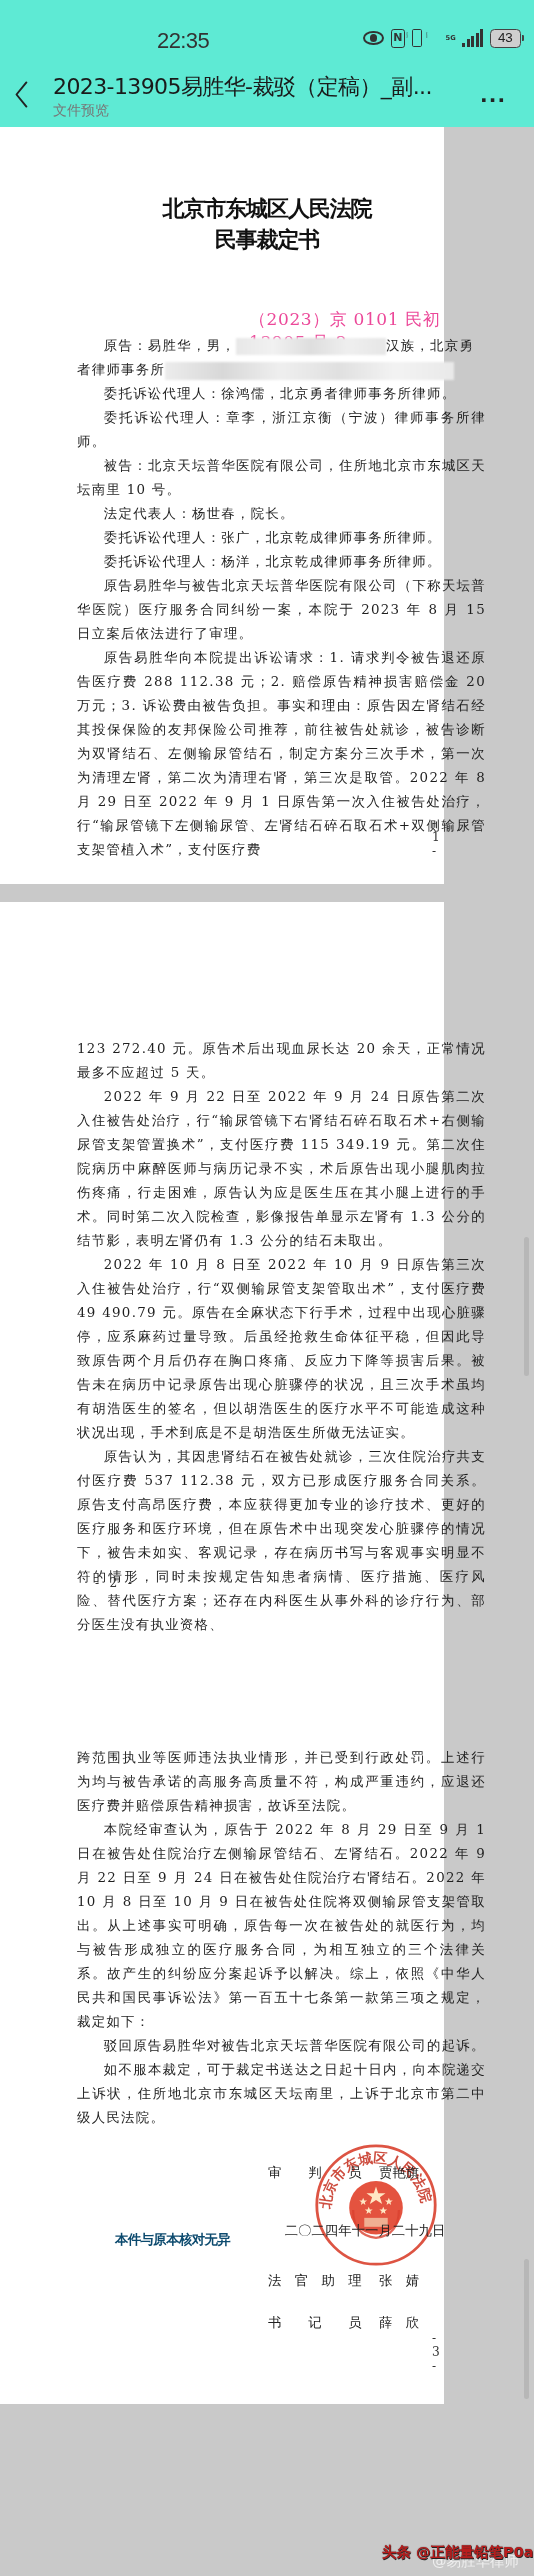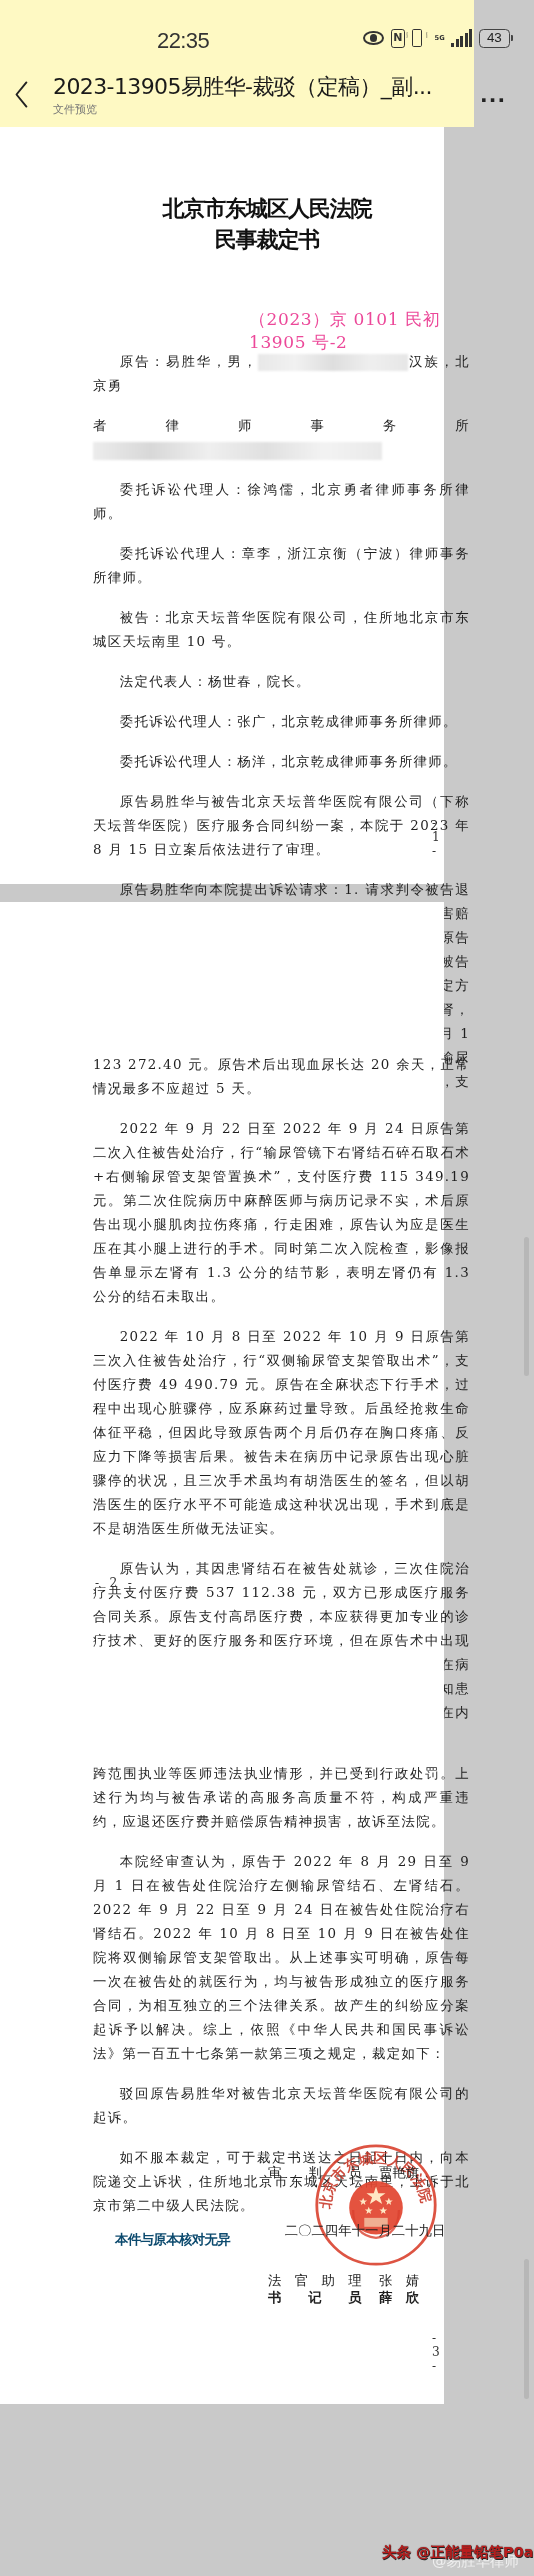--- a/index.html
+++ b/index.html
@@ -1,51 +1,51 @@
 <!DOCTYPE html>
 <html style="font-size:9px"><head>
 <meta charset="utf-8">
 <style>
   * { box-sizing: border-box; margin: 0; padding: 0; }
   html, body { width: 534px; height: 2576px; background: #c9c9c9; overflow: hidden; }
   body { position: relative; font-family: "DejaVu Serif", "Liberation Serif", serif; color: #1a1a1a; }
 
-  .topbar { position: absolute; left: 0; top: 0; width: 474px; height: 127px; background: #fef9c3; }
+  .topbar { position: absolute; left: 0; top: 0; width: 534px; height: 127px; background: #5eead4; }
   .status-time { position: absolute; left: 157px; top: 28px; font-family: "Liberation Sans", "DejaVu Sans", sans-serif; font-size: 22px; color: #333; letter-spacing: -0.6px; }
   .status-icons { position: absolute; left: 363px; top: 27px; height: 22px; display: flex; align-items: center; gap: 6.7px; color: #333; font-family: "DejaVu Sans", sans-serif; }
   .si-eye { width: 21px; height: 14.5px; border: 2.2px solid #333; border-radius: 50% / 50%; position: relative; }
   .si-eye::after { content: ""; position: absolute; left: 4.5px; top: 1.1px; width: 7.8px; height: 7.8px; border-radius: 50%; background: #333; }
   .si-nfc { width: 14.5px; height: 19px; border: 1.7px solid #333; border-radius: 2.8px; font-size: 11px; font-weight: bold; line-height: 15.6px; text-align: center; }
   .si-vib { width: 10px; height: 18px; border: 1.7px solid #333; border-radius: 1.7px; position: relative; }
   .si-vib::before, .si-vib::after { content: "⦚"; position: absolute; top: 1.1px; font-size: 7.8px; color: #333; }
   .si-vib::before { left: -6.7px; } .si-vib::after { right: -6.7px; }
-  .si-net { font-size: 6.7px; line-height: 6.7px; font-weight: bold; margin-left: 6px; }
+  .si-net { font-size: 6.7px; line-height: 6.7px; font-weight: bold; margin-left: 17px; }
   .si-bars { display: flex; align-items: flex-end; gap: 1.7px; height: 18px; }
   .si-bars span { width: 2.8px; background: #333; display: block; }
   .si-batt { width: 31px; height: 19px; border: 1.7px solid #444; border-radius: 4.5px; background: #cfcfcf; font-family: "Liberation Sans", sans-serif; font-size: 13.4px; text-align: center; line-height: 15.6px; color: #222; position: relative; }
   .si-batt::after { content: ""; position: absolute; right: -4.5px; top: 5px; width: 2.2px; height: 6.7px; background: #444; border-radius: 0 1.1px 1.1px 0; }
 
   .back-btn { position: absolute; left: 11px; top: 78px; width: 22px; height: 33px; }
   .back-btn svg { width: 22px; height: 33px; }
   .doc-title { position: absolute; left: 53px; top: 72px; font-family: "DejaVu Sans", "Liberation Sans", sans-serif; font-size: 22px; color: #1a1a1a; white-space: nowrap; letter-spacing: -0.6px; }
-  .doc-subtitle { position: absolute; left: 53px; top: 102px; font-family: "DejaVu Sans", sans-serif; font-size: 11px; color: #777; }
+  .doc-subtitle { position: absolute; left: 53px; top: 102px; font-family: "DejaVu Sans", sans-serif; font-size: 14px; color: #777; }
   .more-btn { position: absolute; left: 480px; top: 83px; font-family: "DejaVu Sans", sans-serif; font-size: 20px; color: #222; letter-spacing: 1.1px; font-weight: bold; }
 
   .page { position: absolute; left: 0; width: 444px; background: #fff; }
   .p1 { top: 127px; height: 757px; }
   .p2 { top: 902px; height: 755px; }
   .p3 { top: 1649px; height: 755px; }
 
   .court { position: absolute; left: 0; width: 534px; text-align: center; font-family: "DejaVu Serif", serif; font-weight: bold; font-size: 22px; color: #111; letter-spacing: -1.1px; }
   .court.l1 { top: 67px; }
   .court.l2 { top: 98px; }
   .caseno { position: absolute; left: 249px; top: 181px; font-size: 17px; letter-spacing: 0.6px; color: #ec4899; }
 
   .body-text { position: absolute; left: 77px; width: 409px; font-size: 13.4px; line-height: 24px; text-align: justify; color: #1f1f1f; letter-spacing: 1.3px; }
-  .body-text p { text-indent: 2em; margin: 16px; }
+  .body-text p { text-indent: 2em; margin: 0; }
   .body-text p.noindent { text-indent: 0; }
   .blur { display: inline-block; width: 150px; height: 16.7px; vertical-align: middle; background: linear-gradient(90deg,#e8e8e8,#f1f1f1,#dedede,#efefef,#e6e6e6); filter: blur(1.1px); }
   .blur2 { display: inline-block; width: 289px; height: 18px; vertical-align: middle; background: linear-gradient(90deg,#ececec,#d8d8d8,#efefef,#e0e0e0,#f3f3f3,#e9e9e9); filter: blur(1.1px); }
 
   .pageno { position: absolute; font-size: 12.2px; color: #333; letter-spacing: 3.3px; }
 
   .sign-table { position: absolute; left: 268px; font-size: 13.4px; color: #1f1f1f; }
   .sign-row { position: absolute; left: 0; white-space: nowrap; }
   .sign-role { display: inline-block; width: 111px; letter-spacing: 0; }
   .sign-name { display: inline-block; width: 45px; text-align: justify; }
@@ -147,21 +147,21 @@
   </div>
 
   <div class="sign-table" style="top:0;">
     <div class="sign-row" style="top:515px;">
       <span class="sign-role">审　　判　　员</span><span class="sign-name">贾艳旗</span>
     </div>
     <div class="sign-row" style="top:573px; left:16.7px;">二〇二四年十一月二十九日</div>
     <div class="sign-row" style="top:623px;">
       <span class="sign-role">法　官　助　理</span><span class="sign-name">张　婧</span>
     </div>
-    <div class="sign-row" style="top:640px;font-weight:bold;">
+    <div class="sign-row" style="top:665px;">
       <span class="sign-role">书　　记　　员</span><span class="sign-name">薛　欣</span>
     </div>
   </div>
 
   <div class="verified">本件与原本核对无异</div>
   <div class="pageno" style="left:432px; top:682px;">- 3 -</div>
 </div>
 
 <div class="scrollbar" style="top:1237px; height:139px;"></div>
 <div class="scrollbar" style="top:2259px; height:140px;"></div>

